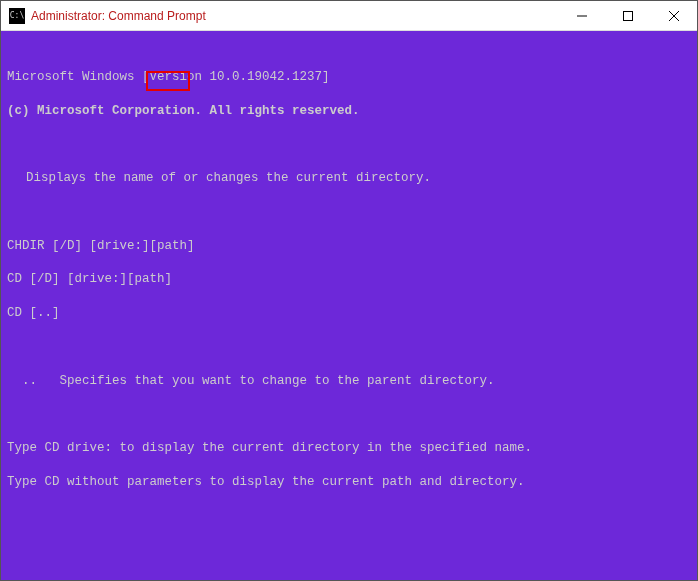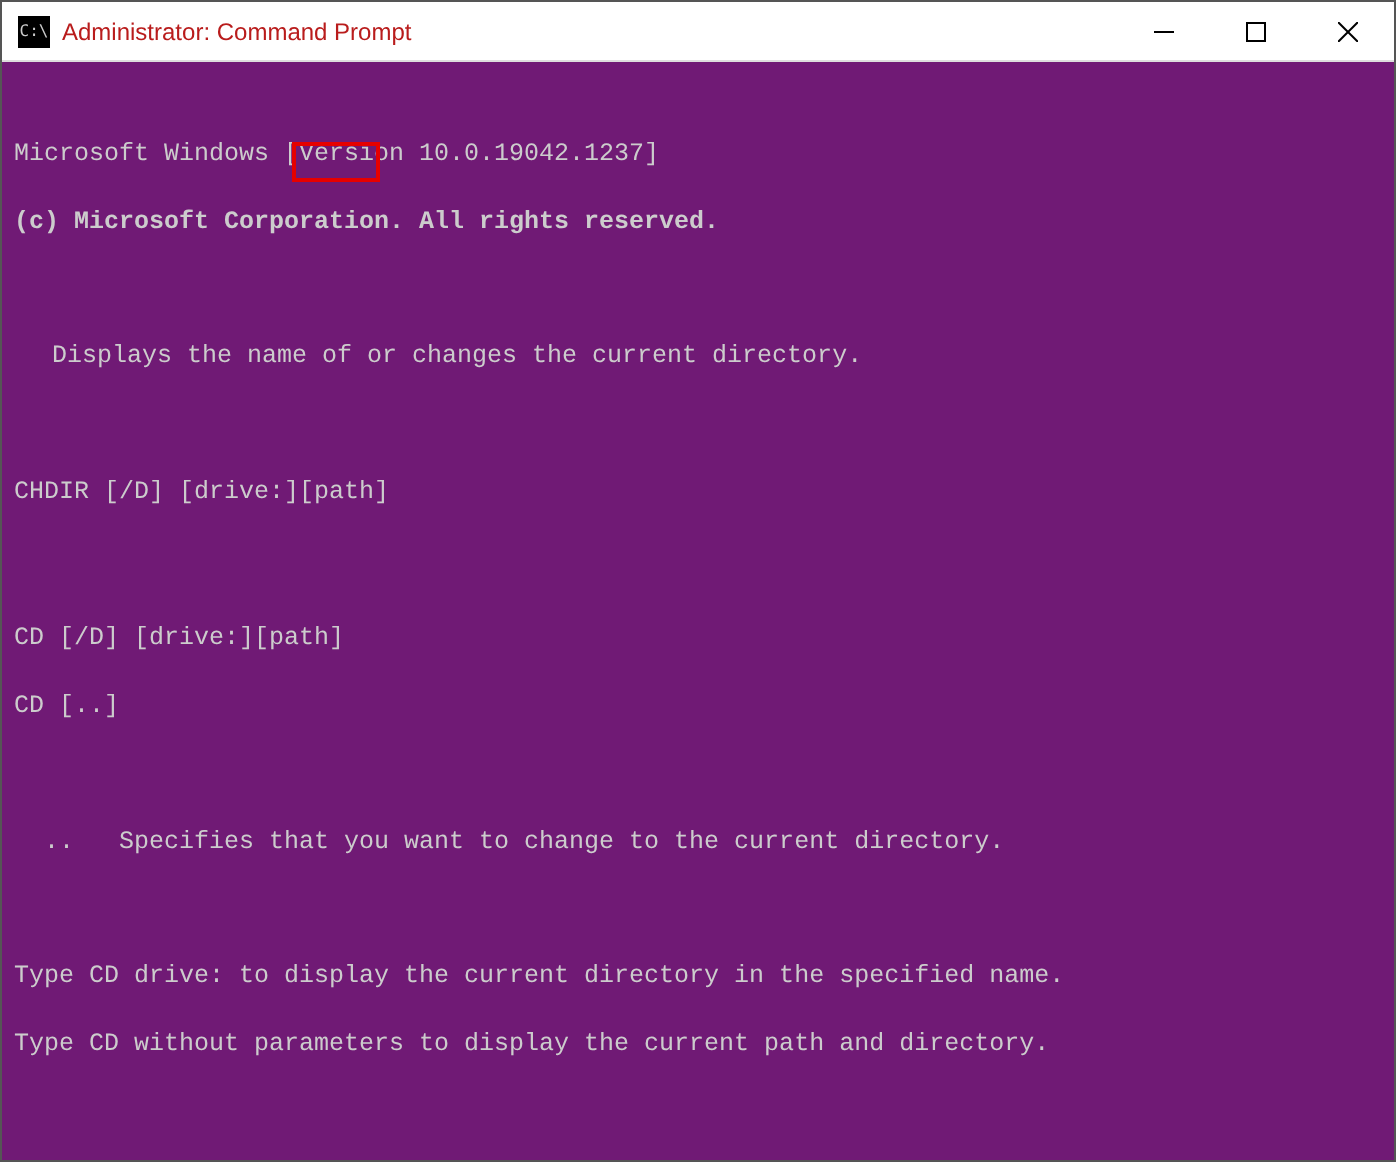--- a/index.html
+++ b/index.html
@@ -62,21 +62,21 @@
       font-size: 10px;
       color: #000;
       cursor: pointer;
     }
     .titlebar-btn svg {
       width: 10px;
       height: 10px;
     }
     .terminal {
       flex: 1;
-      background: #701a75;
+      background: #6d28d9;
       color: #ccc;
       padding: 4px 6px;
       font-family: Consolas, 'Courier New', monospace;
       font-size: 12.5px;
       line-height: 1.35;
       white-space: pre-wrap;
       overflow: hidden;
       position: relative;
     }
     .highlight-box {
@@ -112,24 +112,24 @@
     </div>
   </div>
   <div class="terminal">
     <div class="highlight-box" style="top:40px;left:145px;width:44px;height:20px;"></div>
 <span style="display: block; white-space: pre;">Microsoft Windows [Version 10.0.19042.1237]</span>
 <span style="display: block; white-space: pre; font-weight: bold;">(c) Microsoft Corporation. All rights reserved.</span>
 <span style="display: block; white-space: pre;">&nbsp;</span>
 <span style="display: block; white-space: pre; margin-left: 19px;">Displays the name of or changes the current directory.</span>
 <span style="display: block; white-space: pre;">&nbsp;</span>
 <span style="display: block; white-space: pre;">CHDIR [/D] [drive:][path]</span>
-<span style="display: block; white-space: pre; margin-top: 40px;">CD [/D] [drive:][path]</span>
+<span style="display: block; white-space: pre;">CD [/D] [drive:][path]</span>
 <span style="display: block; white-space: pre;">CD [..]</span>
 <span style="display: block; white-space: pre;">&nbsp;</span>
-<span style="display: block; white-space: pre;">  ..   Specifies that you want to change to the current directory.</span>
+<span style="display: block; white-space: pre;">  ..   Specifies that you want to change to the parent directory.</span>
 <span style="display: block; white-space: pre;">&nbsp;</span>
 <span style="display: block; white-space: pre;">Type CD drive: to display the current directory in the specified name.</span>
 <span style="display: block; white-space: pre;">Type CD without parameters to display the current path and directory.</span>
 <span style="display: block; white-space: pre;">&nbsp;</span>
 
 
 
 
 
 

